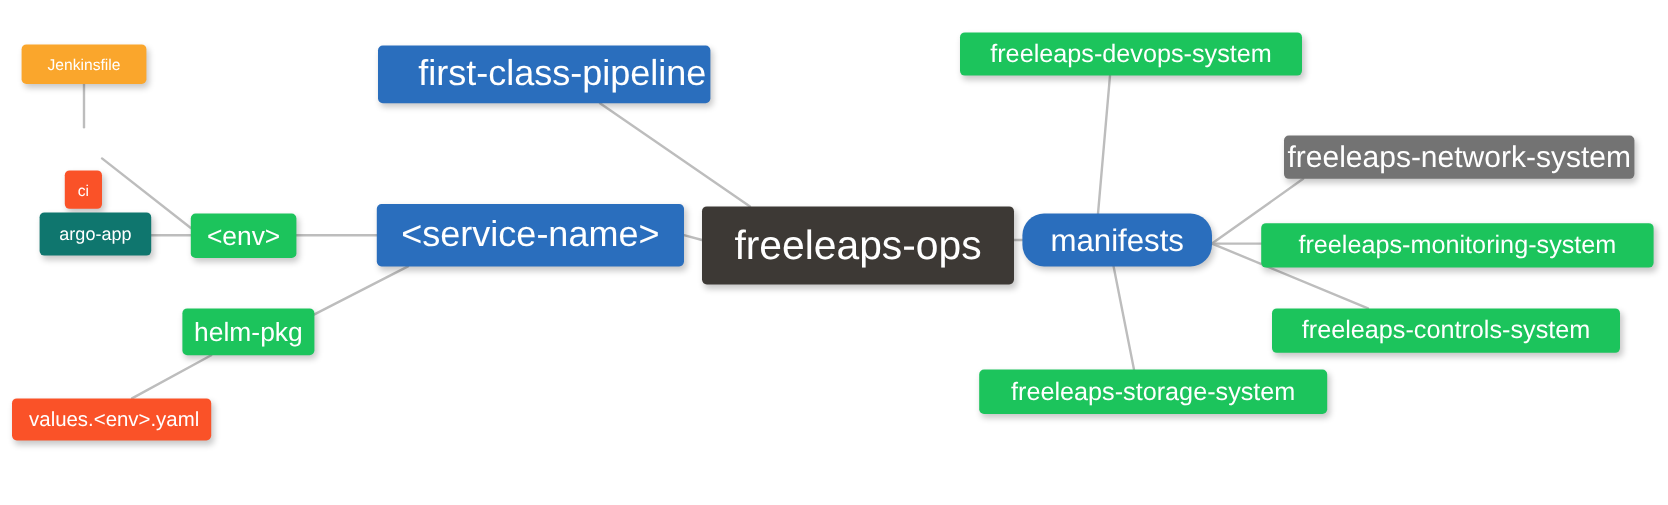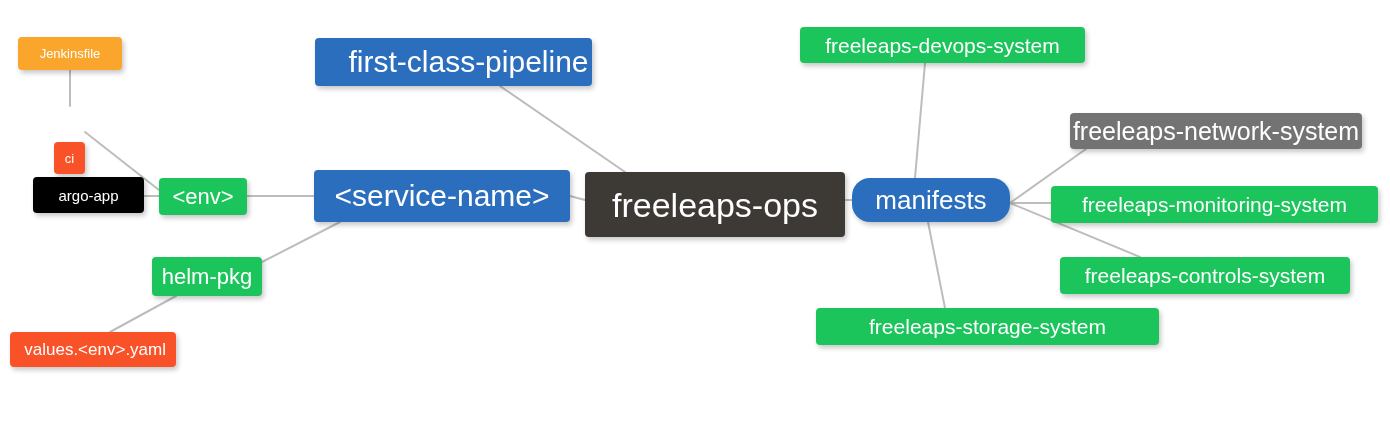--- a/index.html
+++ b/index.html
@@ -61,21 +61,21 @@
       <line x1="1010" y1="203" x2="1140" y2="257" stroke="#bdbdbd" stroke-width="2" stroke-linecap="round"></line>
       <line x1="928" y1="222" x2="945" y2="308" stroke="#bdbdbd" stroke-width="2" stroke-linecap="round"></line>
     </svg>
   <div id="node-layer">
       <div class="node" style="left: 18px; top: 26px; width: 104px; height: 33px; background: rgb(250, 166, 44); color: rgb(255, 255, 255); font-size: 13px; margin-top: 11px;">
         <span class="node-label">Jenkinsfile</span>
       </div>
       <div class="node" style="left: 54px; top: 106px; width: 31px; height: 32px; background: rgb(250, 82, 40); color: rgb(255, 255, 255); font-size: 13px; margin-top: 36px;">
         <span class="node-label">ci</span>
       </div>
-      <div class="node" style="left: 33px; top: 177px; width: 111px; height: 36px; background: #000000; color: rgb(255, 255, 255); font-size: 15px; text-align: right;">
+      <div class="node" style="left: 33px; top: 177px; width: 93px; height: 36px; background: #0f766e; color: rgb(255, 255, 255); font-size: 15px; text-align: right;">
         <span class="node-label">argo-app</span>
       </div>
       <div class="node" style="left: 159px; top: 178px; width: 88px; height: 37px; background: rgb(28, 196, 92); color: rgb(255, 255, 255); font-size: 22px;">
         <span class="node-label">&lt;env&gt;</span>
       </div>
       <div class="node" style="left: 152px; top: 257px; width: 110px; height: 39px; background: rgb(28, 196, 92); color: rgb(255, 255, 255); font-size: 22px;">
         <span class="node-label">helm-pkg</span>
       </div>
       <div class="node" style="left: 10px; top: 332px; width: 166px; height: 35px; background: rgb(250, 82, 40); color: rgb(255, 255, 255); font-size: 17px; justify-content: flex-end;">
         <span class="node-label">values.&lt;env&gt;.yaml</span>
@@ -97,17 +97,17 @@
       </div>
       <div class="node" style="left: 1056px; top: 113px; width: 292px; height: 36px; background: #737373; color: rgb(255, 255, 255); font-size: 25px; margin-left: 14px;">
         <span class="node-label">freeleaps-network-system</span>
       </div>
       <div class="node" style="left: 1051px; top: 186px; width: 327px; height: 37px; background: rgb(28, 196, 92); color: rgb(255, 255, 255); font-size: 21px;">
         <span class="node-label">freeleaps-monitoring-system</span>
       </div>
       <div class="node" style="left: 1060px; top: 257px; width: 290px; height: 37px; background: rgb(28, 196, 92); color: rgb(255, 255, 255); font-size: 21px;">
         <span class="node-label">freeleaps-controls-system</span>
       </div>
-      <div class="node" style="left: 816px; top: 308px; width: 343px; height: 37px; background: rgb(28, 196, 92); color: rgb(255, 255, 255); font-size: 21px;">
+      <div class="node" style="left: 816px; top: 308px; width: 290px; height: 37px; background: rgb(28, 196, 92); color: rgb(255, 255, 255); font-size: 21px;">
         <span class="node-label">freeleaps-storage-system</span>
       </div>
     </div>
 </div>
 
 </body></html>

